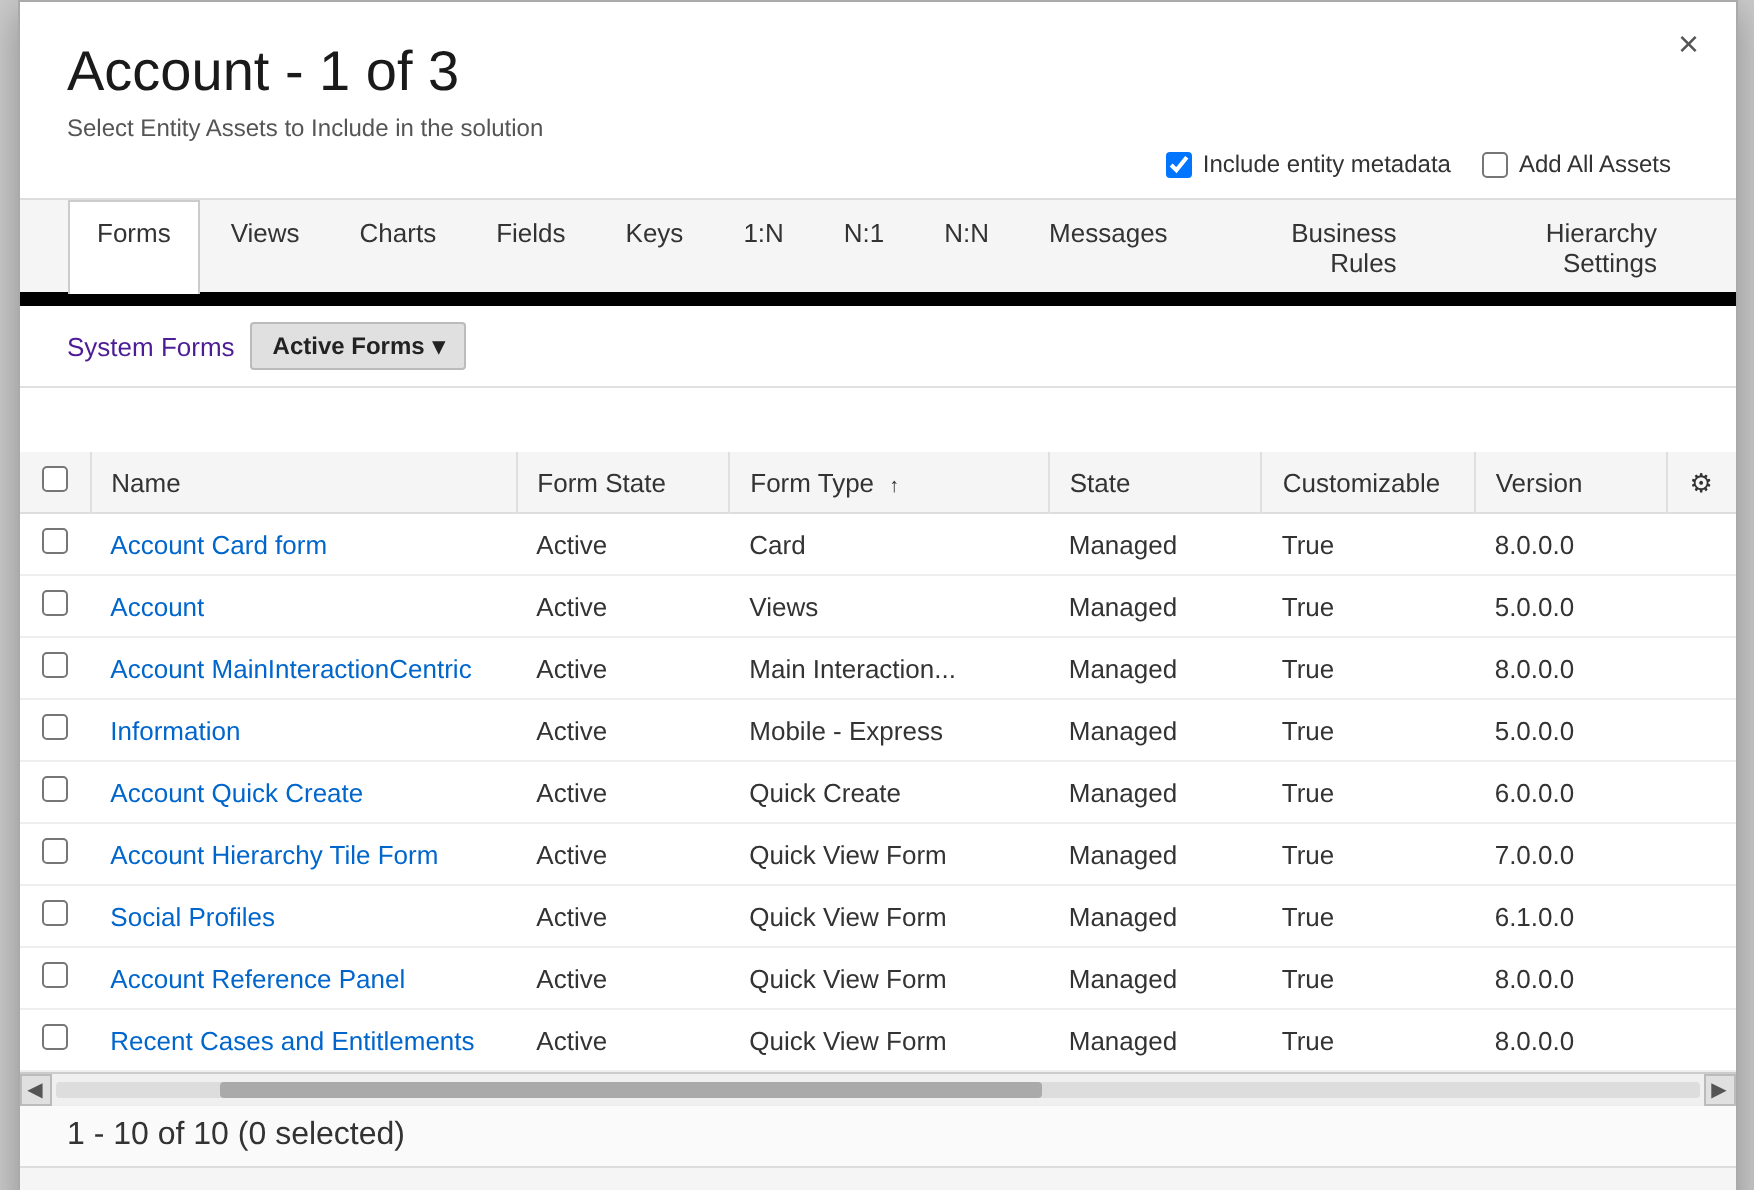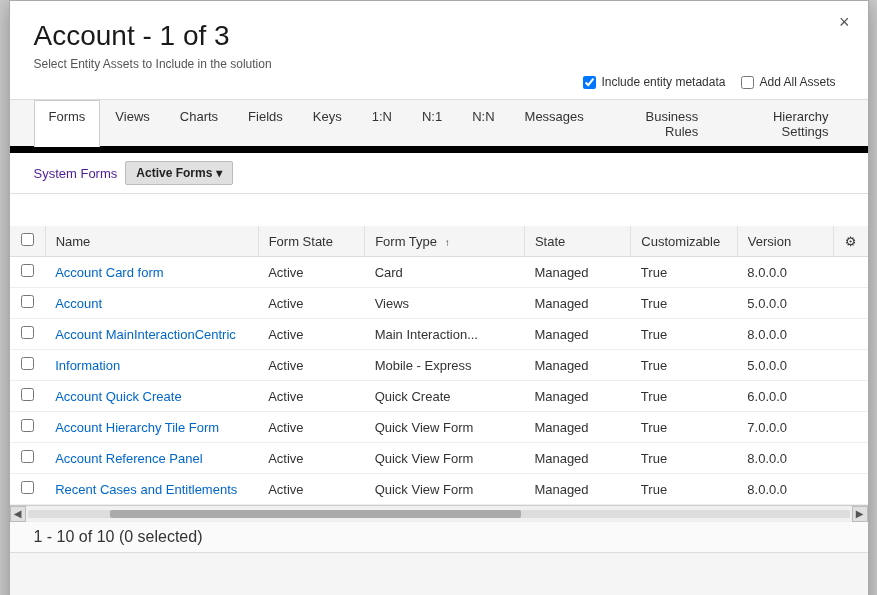--- a/index.html
+++ b/index.html
@@ -390,20 +390,34 @@
       <td class="col-status">Managed</td>
       <td class="col-custom">True</td>
       <td class="col-version">7.0.0.0</td>
       <td class="col-settings"></td>
     </tr>
           <tr>
       <td class="check-col">
         <input type="checkbox" style="">
       </td>
       <td class="col-name">
+        <a class="link-cell">Social Profiles</a>
+      </td>
+      <td class="col-state">Active</td>
+      <td class="col-type">Quick View Form</td>
+      <td class="col-status">Managed</td>
+      <td class="col-custom">True</td>
+      <td class="col-version">6.1.0.0</td>
+      <td class="col-settings"></td>
+    </tr>
+          <tr>
+      <td class="check-col">
+        <input type="checkbox" style="">
+      </td>
+      <td class="col-name">
         <a class="link-cell">Account Reference Panel</a>
       </td>
       <td class="col-state">Active</td>
       <td class="col-type">Quick View Form</td>
       <td class="col-status">Managed</td>
       <td class="col-custom">True</td>
       <td class="col-version">8.0.0.0</td>
       <td class="col-settings"></td>
     </tr>
           <tr>

